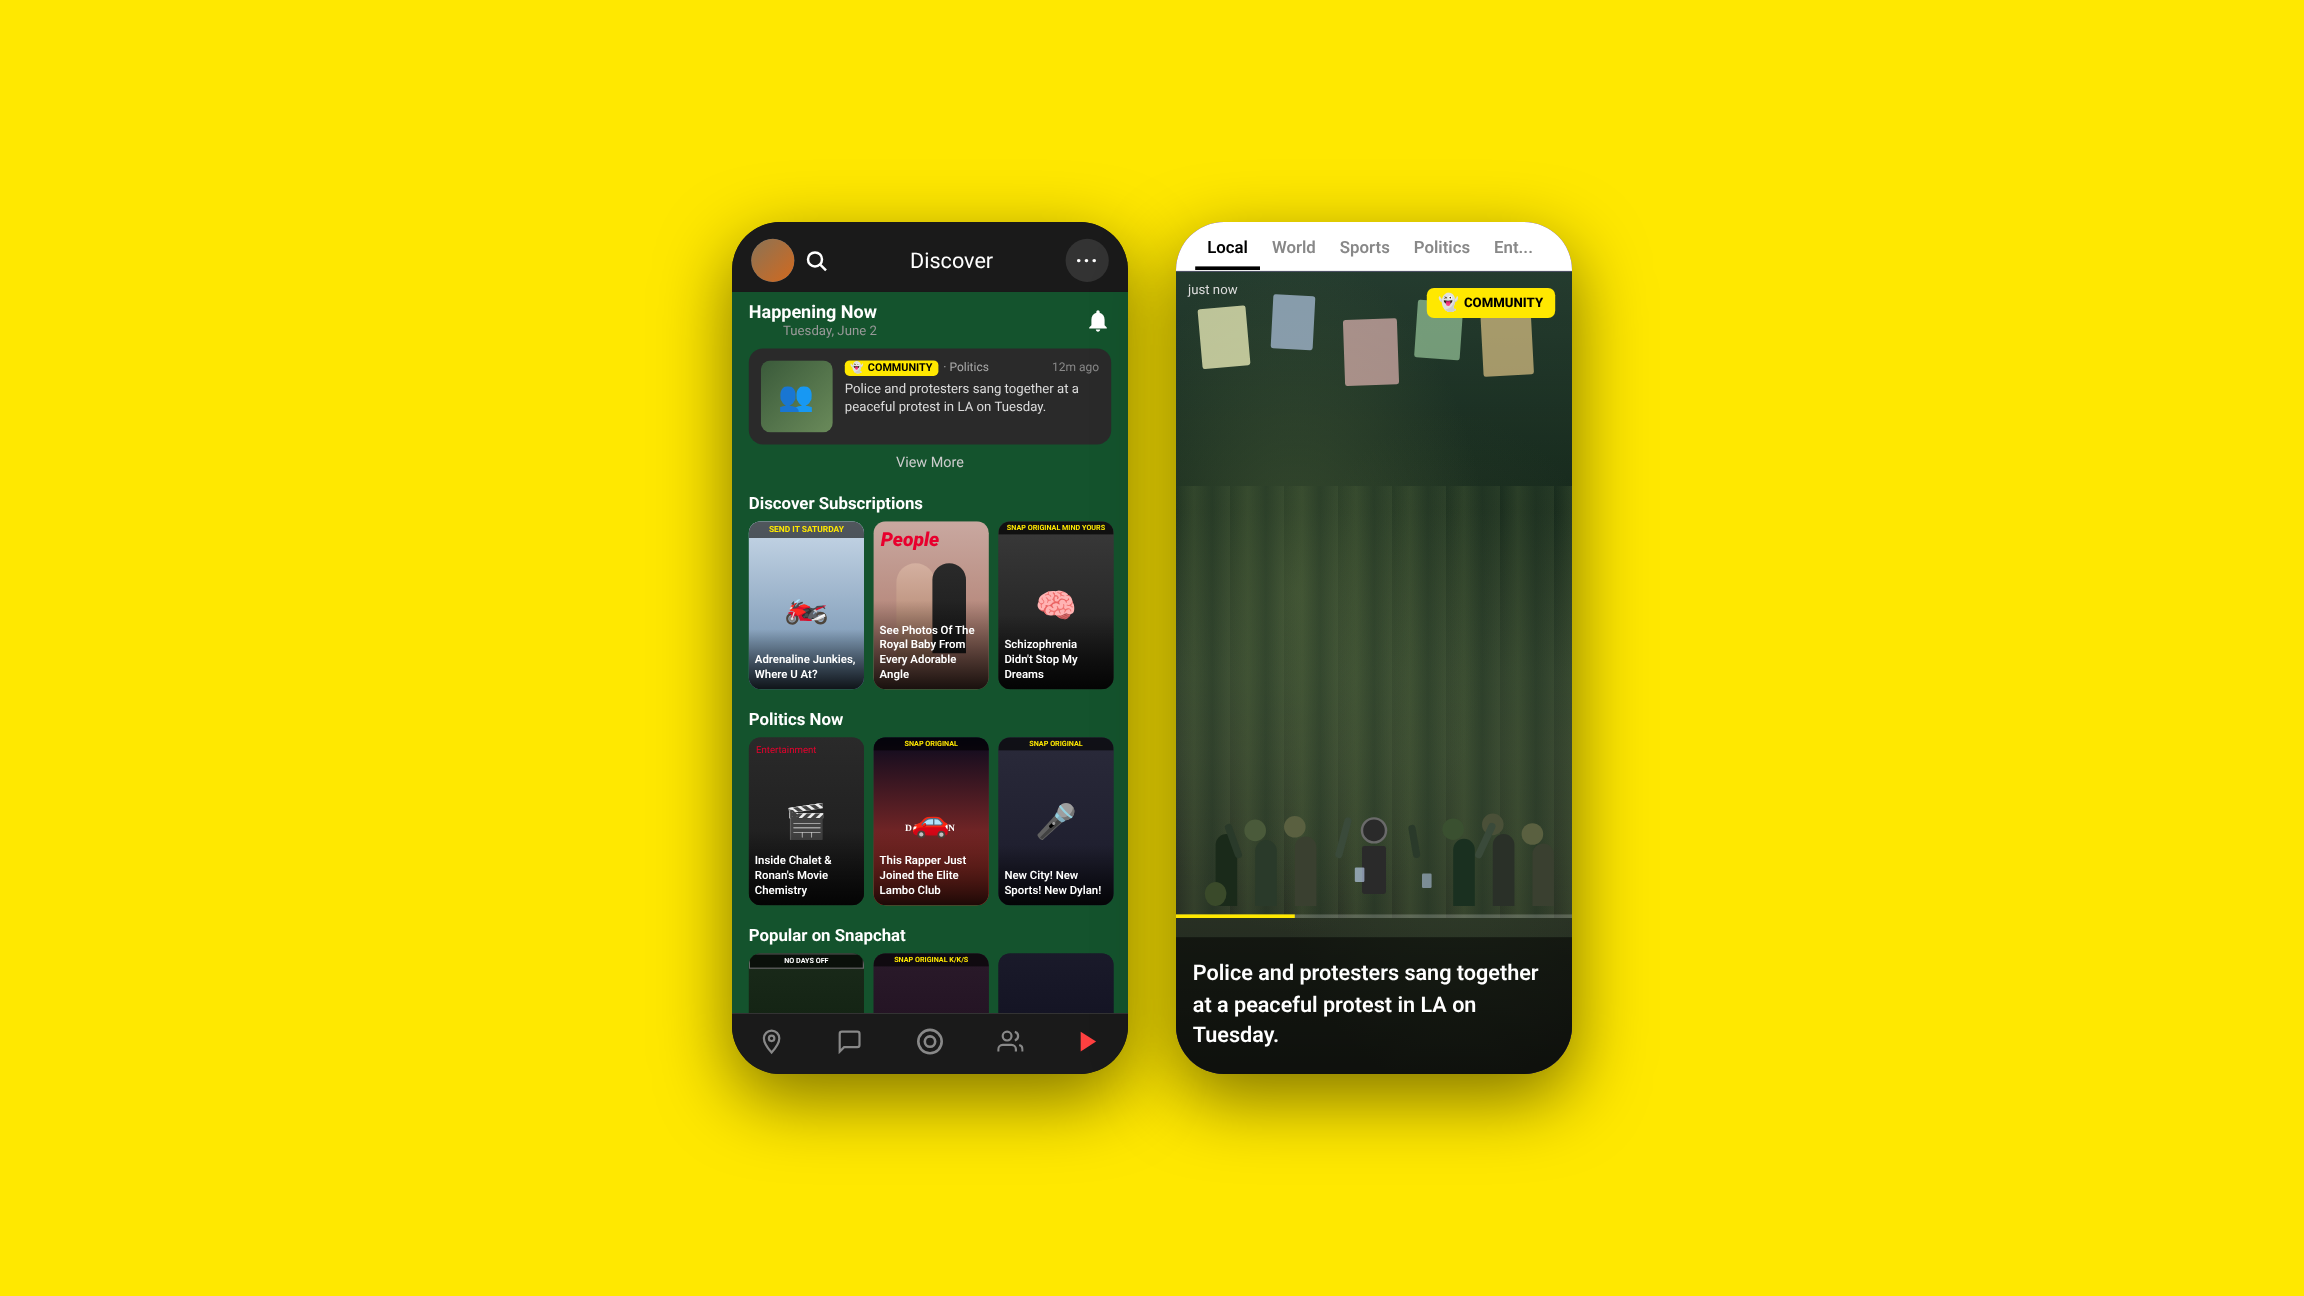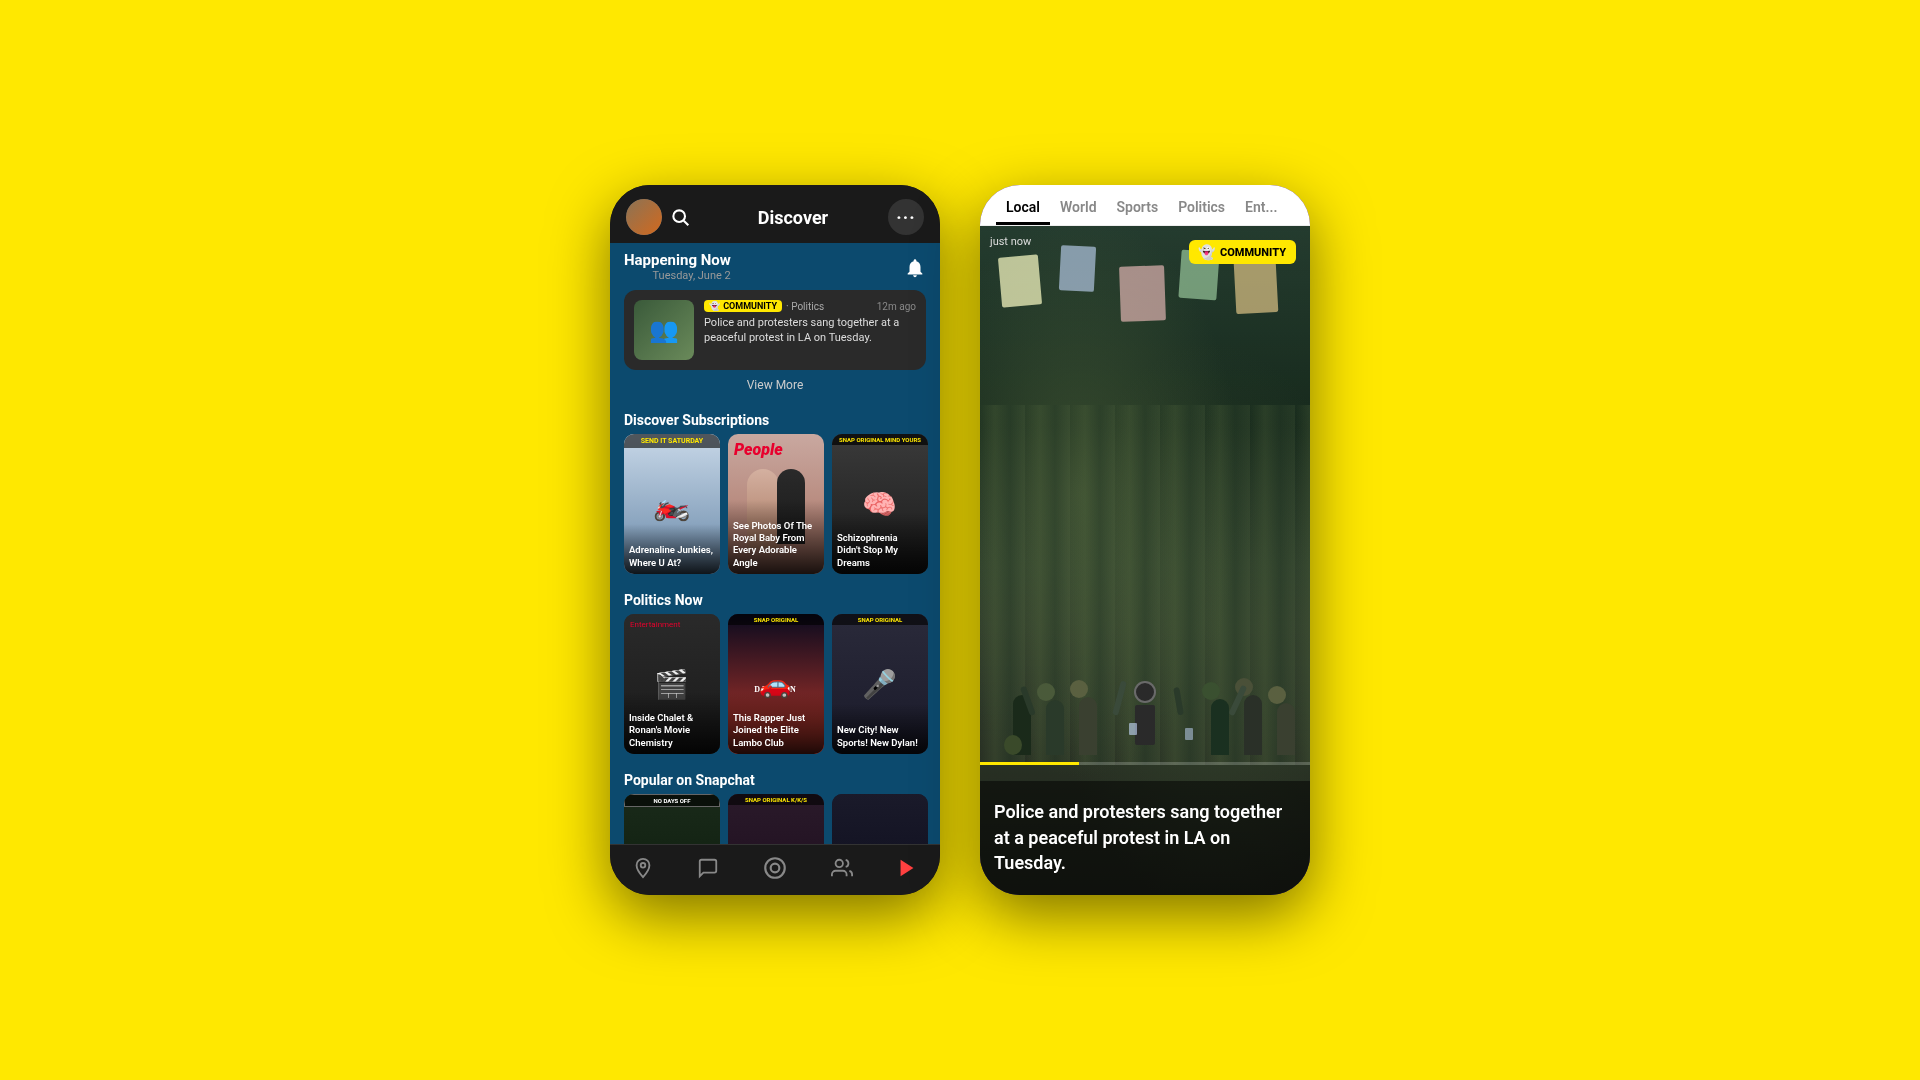--- a/index.html
+++ b/index.html
@@ -49,21 +49,21 @@
     }
     .avatar-img {
       width: 100%;
       height: 100%;
       background: linear-gradient(135deg, #8B7355, #D2691E);
       border-radius: 50%;
     }
     .discover-title {
       color: white;
       font-size: 18px;
-      font-weight: 700;
+      font-weight: 400;
       flex: 1;
       text-align: center;
     }
     .more-dots {
       width: 36px;
       height: 36px;
       border-radius: 50%;
       background: #333;
       display: flex;
       align-items: center;
@@ -79,21 +79,21 @@
       display: flex;
       align-items: center;
       justify-content: center;
       color: white;
       font-size: 18px;
     }
 
     .phone-content {
       flex: 1;
       overflow-y: auto;
-      background: #0c4a6e;
+      background: #14532d;
       scrollbar-width: none;
     }
     .phone-content::-webkit-scrollbar { display: none; }
 
     
     .happening-now {
       padding: 8px 14px 4px;
     }
     .happening-now-header {
       display: flex;

